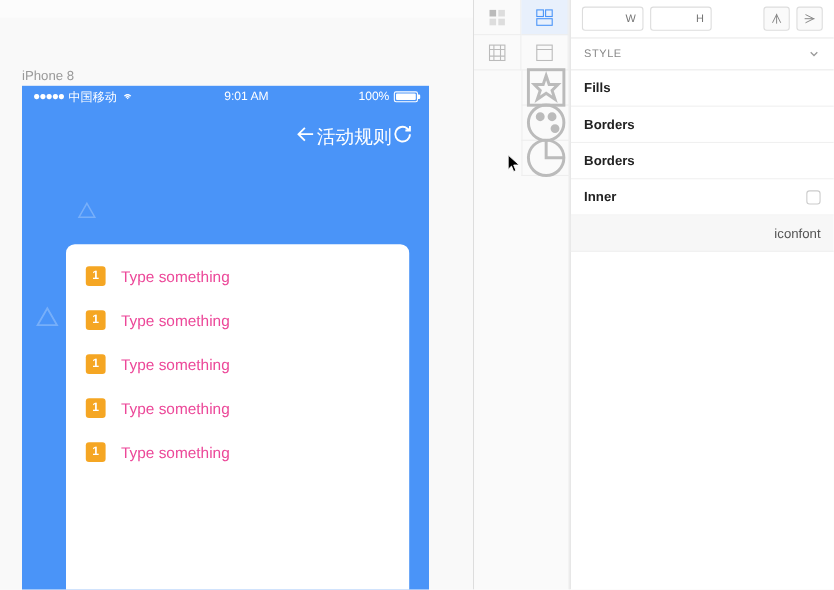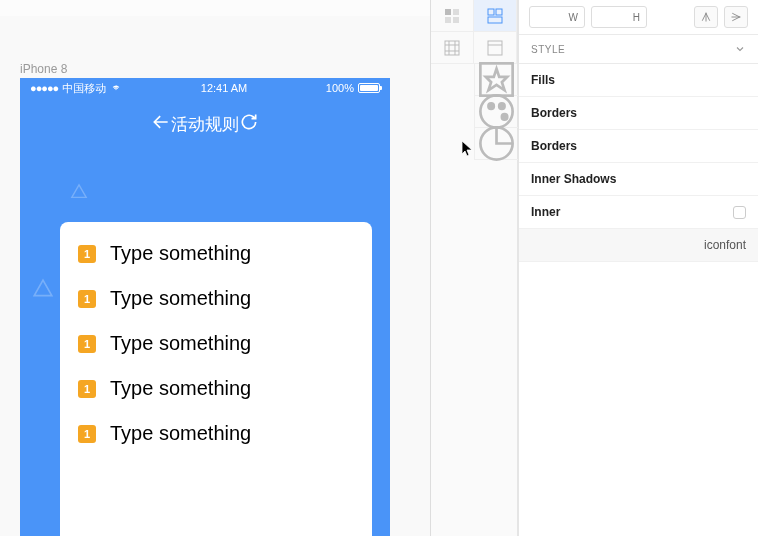--- a/index.html
+++ b/index.html
@@ -12,33 +12,33 @@
 .status-bar { height: 20px; display: flex; align-items: center; justify-content: space-between; padding: 0 10px; color: #fff; font-size: 11px; }
 .status-left { display: flex; align-items: center; gap: 4px; }
 .dots { letter-spacing: -1px; }
 .wifi-icon svg { width: 12px; height: 10px; fill: #fff; }
 .status-center { font-weight: 500; }
 .status-right { display: flex; align-items: center; gap: 4px; justify-content: space-between; }
 .battery-icon { display: inline-block; width: 22px; height: 10px; border: 1px solid #fff; border-radius: 2px; position: relative; }
 .battery-icon::after { content: ""; position: absolute; right: -3px; top: 2px; width: 2px; height: 4px; background: #fff; border-radius: 0 1px 1px 0; }
 .battery-fill { position: absolute; left: 1px; top: 1px; bottom: 1px; right: 1px; background: #fff; border-radius: 1px; }
 
-.nav-bar { height: 52px; display: flex; align-items: center; justify-content: center; padding: 0 0; }
+.nav-bar { height: 52px; display: flex; align-items: center; justify-content: flex-end; padding: 0 14px; }
 .nav-title { color: #fff; font-size: 17px; font-weight: 400; }
 .nav-icon svg { width: 20px; height: 20px; stroke: #fff; fill: none; stroke-width: 2; }
 
 .deco { position: absolute; opacity: 0.25; }
 .deco svg { stroke: #fff; fill: none; stroke-width: 1.5; }
 .deco1 { left: 50px; top: 105px; }
 .deco2 { left: 12px; top: 200px; }
 
 .card { position: absolute; left: 40px; right: 18px; top: 144px; bottom: 0; background: #fff; border-radius: 8px 8px 0 0; padding: 20px 18px; }
 .rule-item { display: flex; align-items: center; gap: 14px; margin-bottom: 22px; }
 .rule-num { width: 18px; height: 18px; background: #f5a623; color: #fff; border-radius: 3px; font-size: 11px; display: flex; align-items: center; justify-content: center; font-weight: 600; }
-.rule-text { color: #000000; font-size: 20px; }
+.rule-text { color: #ec4899; font-size: 14px; }
 
 .sidebar-splitter { position: absolute; left: 430px; top: 0; width: 1px; height: 536px; background: #ddd; }
 
 .toolstrip { position: absolute; left: 431px; top: 0; width: 87px; height: 536px; background: #fafafa; border-right: 1px solid #e5e5e5; }
 .tool-grid { display: grid; grid-template-columns: 1fr 1fr; }
 .tool-cell { height: 32px; display: flex; align-items: center; justify-content: center; border-bottom: 1px solid #eee; border-right: 1px solid #eee; }
 .tool-cell.active { background: #e8f0fc; }
 .tool-cell svg { width: 16px; height: 16px; }
 .tool-single { height: 32px; display: flex; align-items: center; justify-content: center; border-bottom: 1px solid #eee; }
 
@@ -65,21 +65,21 @@
 
   <div class="phone">
     <div class="status-bar">
       <div class="status-left">
         <span class="dots">●●●●●</span>
         <span>中国移动</span>
         <span class="wifi-icon"><svg viewBox="0 0 24 24">
               <path d="M12 20l-2-2c1-1 3-1 4 0l-2 2zm-5-5c3-3 7-3 10 0l-2 2c-2-2-4-2-6 0l-2-2zm-3-3c5-5 11-5 16 0l-2 2c-3-3-9-3-12 0l-2-2z"></path>
             </svg></span>
       </div>
-      <div class="status-center">12:41 AM</div>
+      <div class="status-center">9:01 AM</div>
       <div class="status-right">
         <span>100%</span>
         <span class="battery-icon">
             <span class="battery-fill"></span>
           </span>
       </div>
     </div>
 
     <div class="nav-bar">
       <span class="nav-icon"><svg viewBox="0 0 24 24">
@@ -208,22 +208,19 @@
   <div class="prop-row">
       <span>Fills</span>
     </div>
   <div class="prop-row">
       <span>Borders</span>
     </div>
   <div class="prop-row">
       <span>Borders</span>
     </div>
   <div class="prop-row">
-      <span>Inner Shadows</span>
-    </div>
-  <div class="prop-row">
     <span>Inner</span>
     <span class="checkbox"></span>
   </div>
   <div class="prop-row sub">
       <span>iconfont</span>
     </div>
 </div>
 
 </body></html>

